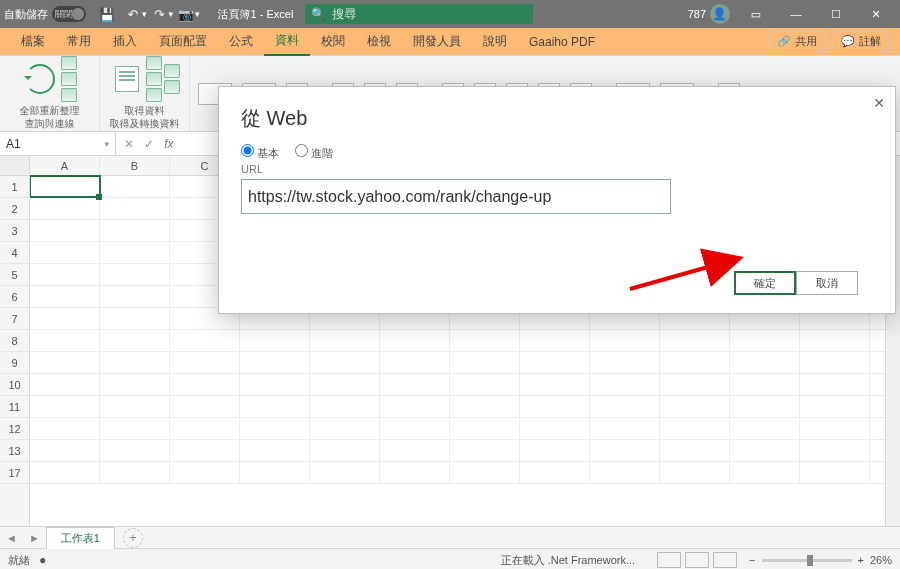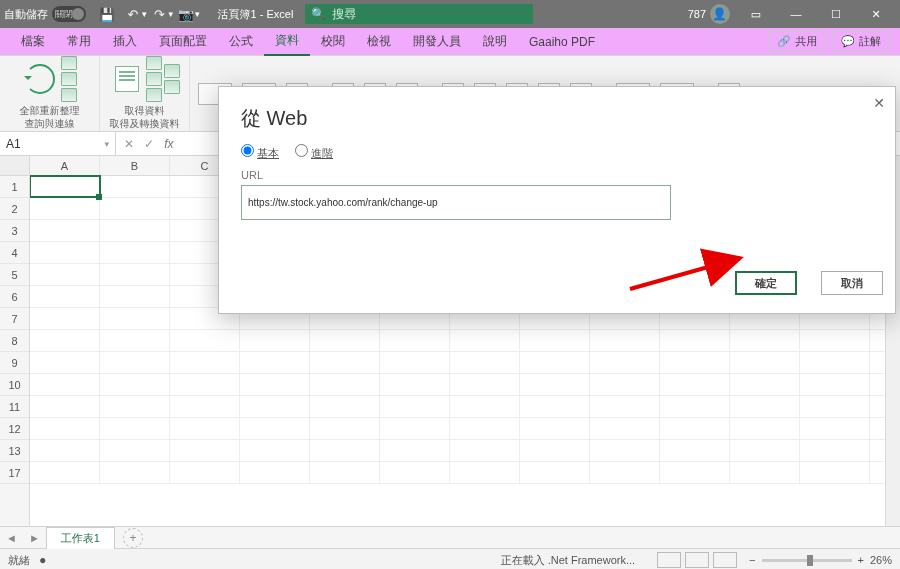--- a/index.html
+++ b/index.html
@@ -11,21 +11,21 @@
 .titlebar .toggle::after { content: ""; position: absolute; right: 2px; width: 12px; height: 12px; background: #888; border-radius: 50%; }
 .titlebar .qat-icon { width: 22px; height: 22px; display: inline-flex; align-items: center; justify-content: center; color: #e8f3ec; font-size: 13px; margin: 0 2px; }
 .titlebar .qat-caret { font-size: 9px; margin-left: -4px; }
 .titlebar .title { margin-left: 18px; }
 .titlebar .search { margin-left: 12px; background: #2e8257; border-radius: 2px; height: 20px; width: 228px; display: flex; align-items: center; padding: 0 6px; gap: 6px; color: #d5e8dc; font-size: 12px; }
 .titlebar .spacer { flex: 1; }
 .titlebar .user { display: flex; align-items: center; gap: 4px; margin: 0 6px; }
 .titlebar .avatar { width: 20px; height: 20px; background: #8a9a91; border-radius: 50%; display: flex; align-items: center; justify-content: center; font-size: 12px; }
 .titlebar .winbtn { width: 40px; height: 28px; display: flex; align-items: center; justify-content: center; color: #fff; font-size: 11px; }
 
-.menubar { height: 28px; background: #f0abfc; border-bottom: 1px solid #d4d4d4; display: flex; align-items: center; padding: 0 10px; font-size: 12px; color: #444; }
+.menubar { height: 28px; background: #fdba74; border-bottom: 1px solid #d4d4d4; display: flex; align-items: center; padding: 0 10px; font-size: 12px; color: #444; }
 .menubar .tab { padding: 0 11px; height: 28px; display: flex; align-items: center; }
 .menubar .tab.active { color: #217346; border-bottom: 2px solid #217346; }
 .menubar .rspacer { flex: 1; }
 .menubar .rbtn { border: 1px solid #c9c9c9; border-radius: 2px; padding: 2px 8px; margin-left: 6px; font-size: 11px; display: flex; align-items: center; gap: 4px; color: #444; }
 
 .ribbon { height: 76px; background: #f3f3f3; border-bottom: 1px solid #d4d4d4; display: flex; position: relative; }
 .rgroup { border-right: 1px solid #e1e1e1; display: flex; flex-direction: column; align-items: center; justify-content: center; padding: 2px 6px; }
 .rgroup .label { font-size: 10px; color: #666; margin-top: 2px; }
 .ibox { width: 20px; height: 18px; background: linear-gradient(#bfe0cd,#e8f3ec); border: 1px solid #7db796; border-radius: 1px; }
 .ibox.sm { width: 16px; height: 14px; }
@@ -65,25 +65,25 @@
 .statusbar { height: 23px; background: #f3f3f3; border-top: 1px solid #d4d4d4; display: flex; align-items: center; font-size: 11px; color: #555; padding: 0 8px; }
 .statusbar .sspacer { flex: 1; }
 .statusbar .viewbtn { width: 24px; height: 16px; border: 1px solid #bbb; margin: 0 2px; display: inline-block; }
 .statusbar .zoom { display: flex; align-items: center; gap: 6px; margin-left: 10px; }
 .statusbar .zslider { width: 90px; height: 3px; background: #ccc; position: relative; }
 .statusbar .zslider::after { content: ""; position: absolute; left: 50%; top: -4px; width: 6px; height: 11px; background: #888; }
 
 .dialog { position: absolute; left: 218px; top: 86px; width: 678px; height: 228px; background: #fff; border: 1px solid #bdbdbd; box-shadow: 0 6px 24px rgba(0,0,0,0.25); padding: 18px 22px; }
 .dialog .close { position: absolute; right: 10px; top: 8px; color: #666; font-size: 14px; }
 .dialog h2 { font-size: 20px; font-weight: 400; color: #333; margin-bottom: 12px; }
-.dialog .radios { display: flex; gap: 16px; font-size: 11px; color: #555; margin-bottom: 8px; align-items: center; text-decoration: underline; }
+.dialog .radios { display: flex; gap: 16px; font-size: 11px; color: #555; margin-bottom: 2px; align-items: center; }
 .dialog .radios input { margin-right: 3px; }
 .dialog .urllabel { font-size: 11px; color: #777; margin-bottom: 4px; }
-.dialog .urlinput { width: 430px; height: 35px; border: 1px solid #8aaa95; padding: 0 6px; font-size: 10px; color: #333; outline: none; }
-.dialog .btns { position: absolute; right: 12px; bottom: 18px; display: flex; gap: 24px; font-weight: bold; }
+.dialog .urlinput { width: 430px; height: 35px; border: 1px solid #8aaa95; padding: 0 6px; font-size: 16px; color: #333; outline: none; }
+.dialog .btns { position: absolute; right: 37px; bottom: 18px; display: flex; gap: 0; }
 .dialog .btn { min-width: 62px; height: 24px; border: 1px solid #aaa; background: #fff; font-size: 11px; color: #444; display: flex; align-items: center; justify-content: center; }
 .dialog .btn.primary { border: 2px solid #217346; }
 
 .arrow-annotation { position: absolute; left: 625px; top: 244px; width: 135px; height: 50px; pointer-events: none; }
 </style>
 </head>
 <body>
 
 <div class="titlebar">
   <div class="autosave">

